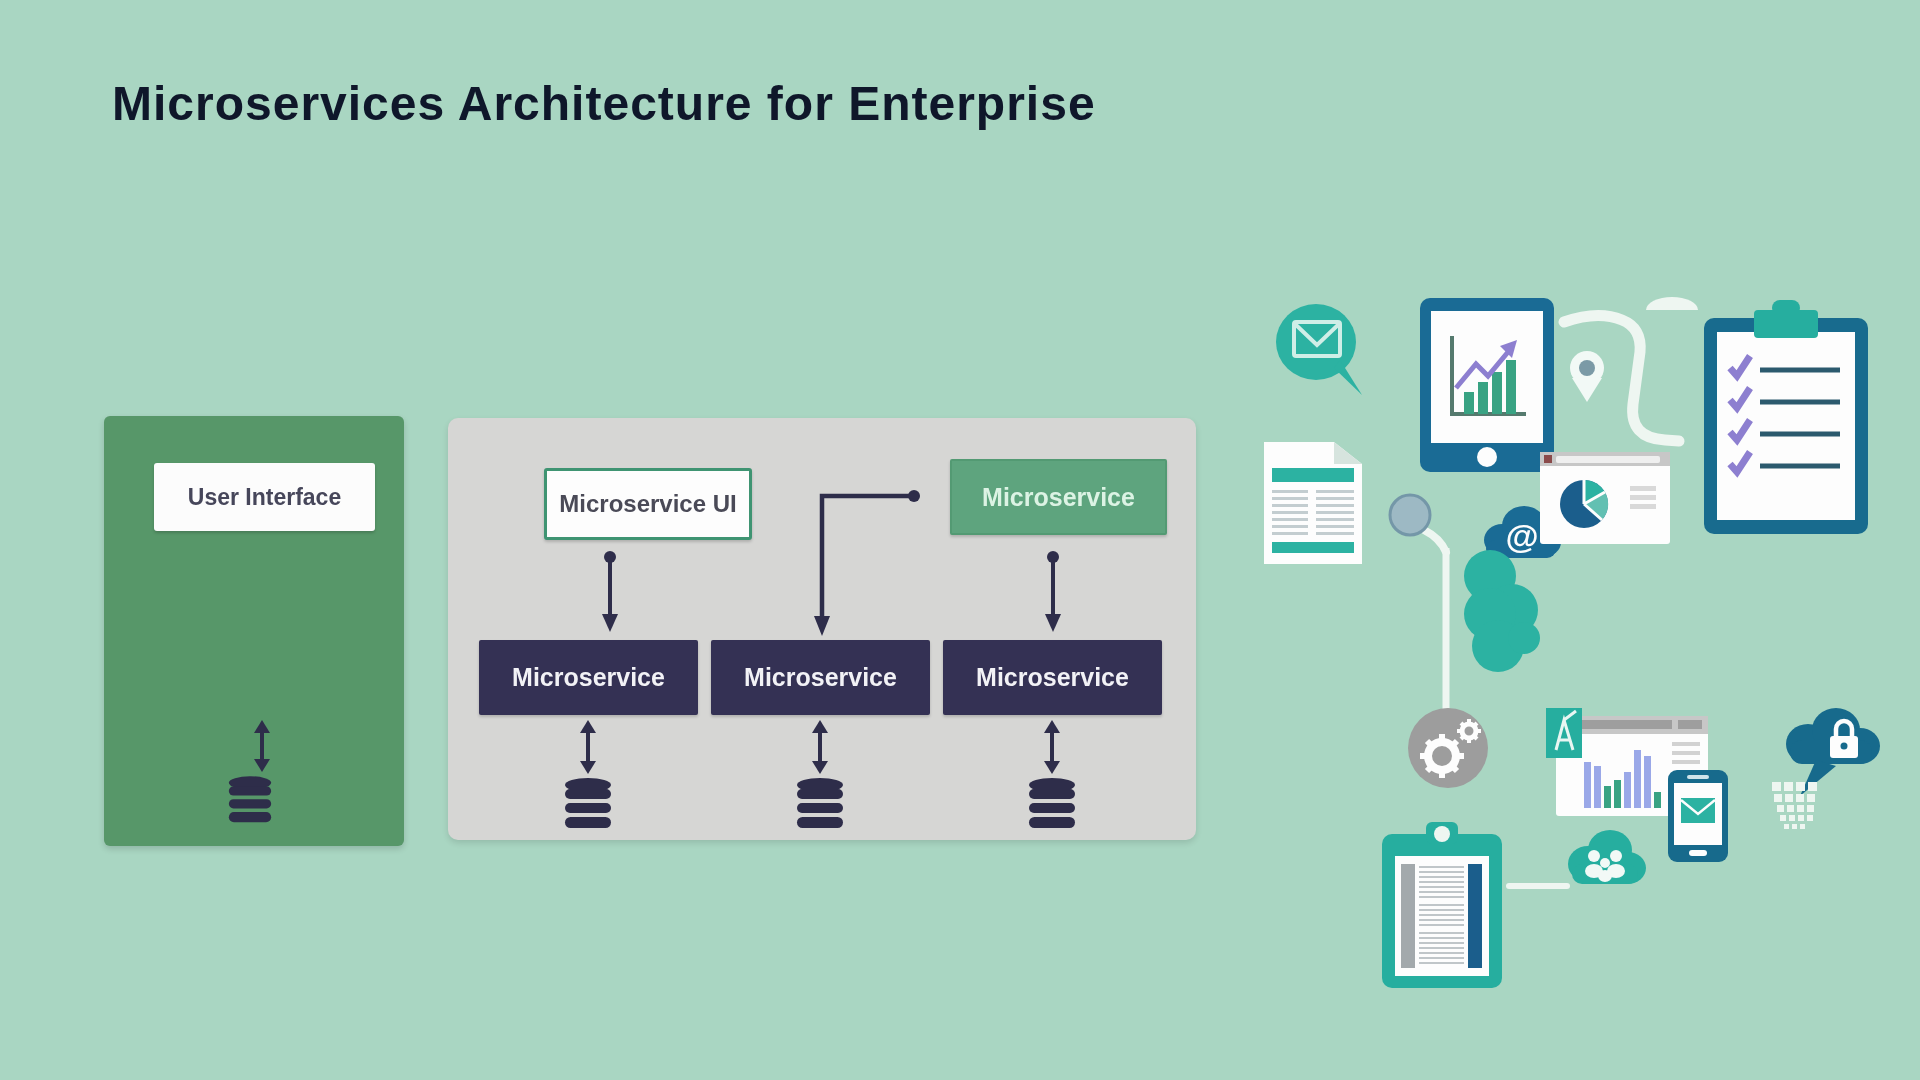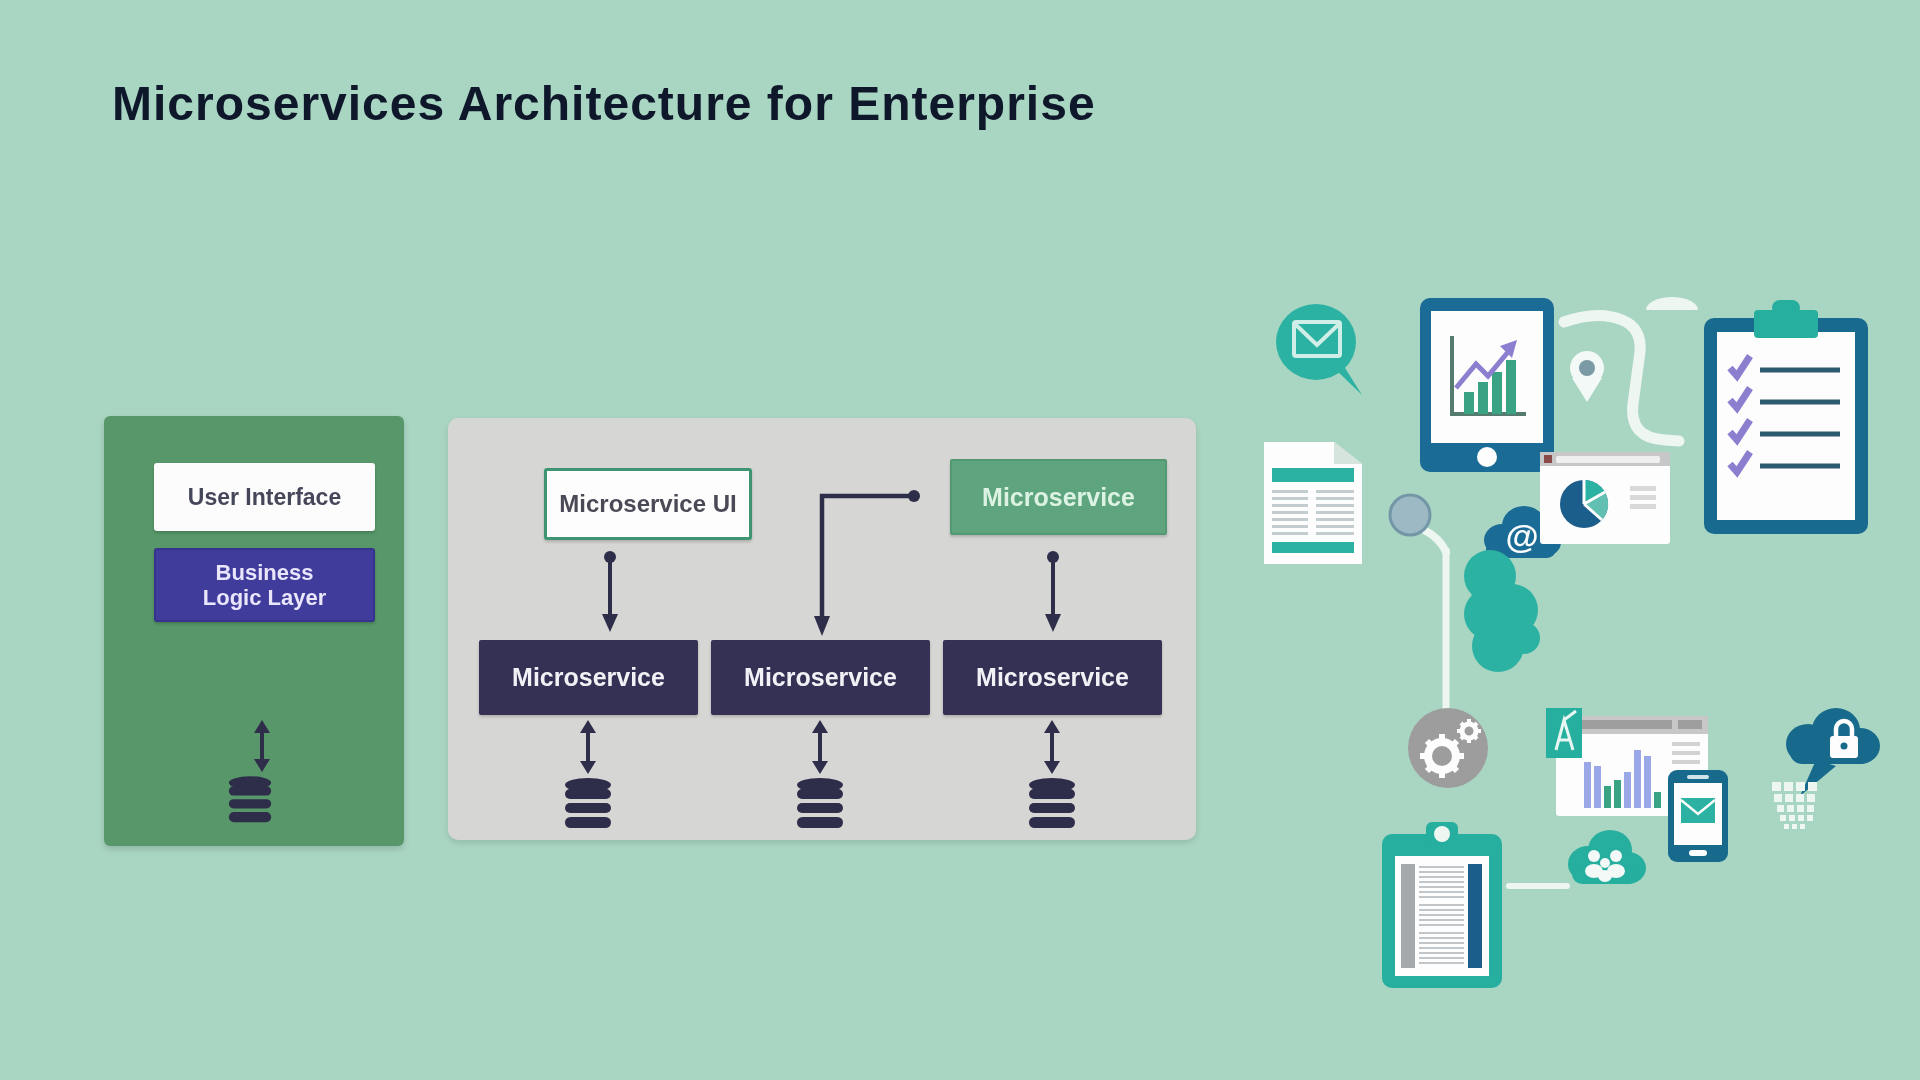--- a/index.html
+++ b/index.html
@@ -45,21 +45,20 @@
 </style>
 </head>
 <body>
 
 <div class="stage">
 
   <h1 class="page-title">Microservices Architecture for Enterprise</h1>
 
   <section class="left-panel">
     <div class="layer white l1">User Interface</div>
-    <div class="layer indigo l2">Business Logic Layer</div>
 
     <svg class="abs" style="left:146px;top:304px" width="24" height="52" viewBox="0 0 24 52">
       <polygon points="12,0 4,13 20,13" fill="#2e2d4a"></polygon>
       <rect x="10" y="10" width="4" height="32" fill="#2e2d4a"></rect>
       <polygon points="4,39 20,39 12,52" fill="#2e2d4a"></polygon>
     </svg>
     <svg class="abs" style="left:123px;top:360px" width="46" height="52" viewBox="0 0 50 56">
       <ellipse cx="25" cy="7" rx="23" ry="7" fill="#2e2d4a"></ellipse>
       <rect x="2" y="11" width="46" height="10" rx="5" fill="#2e2d4a"></rect>
       <rect x="2" y="25" width="46" height="10" rx="5" fill="#2e2d4a"></rect>

